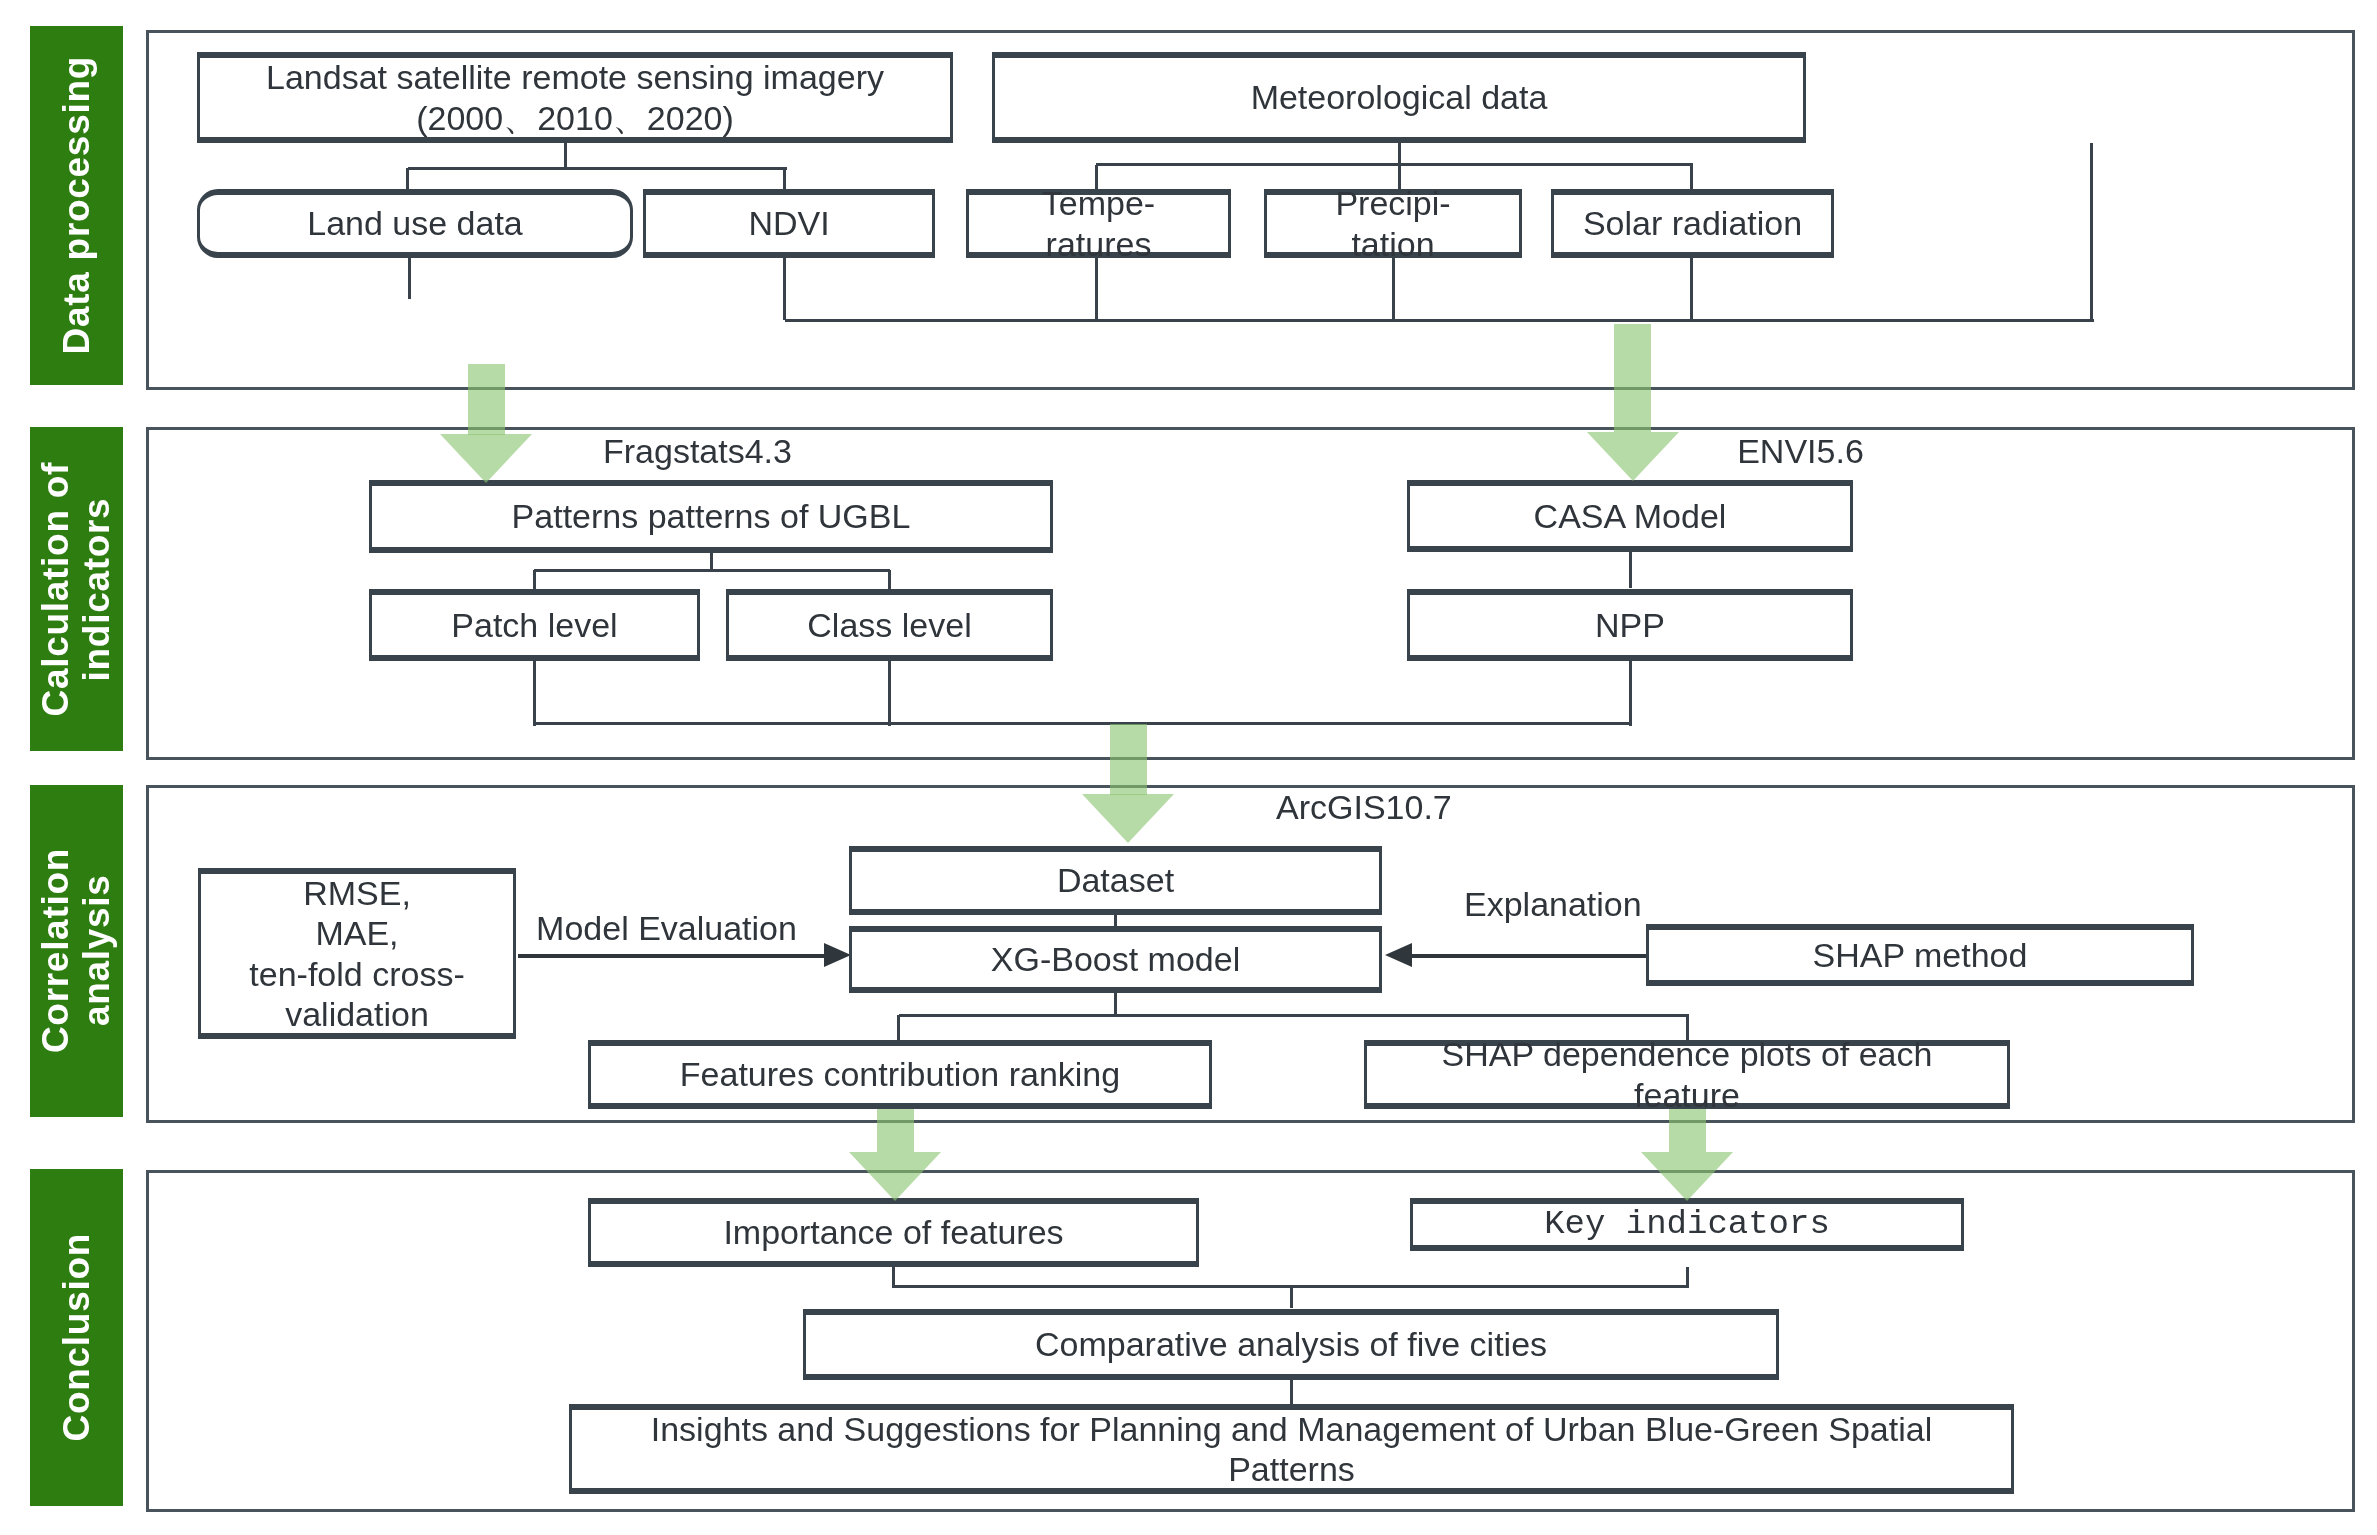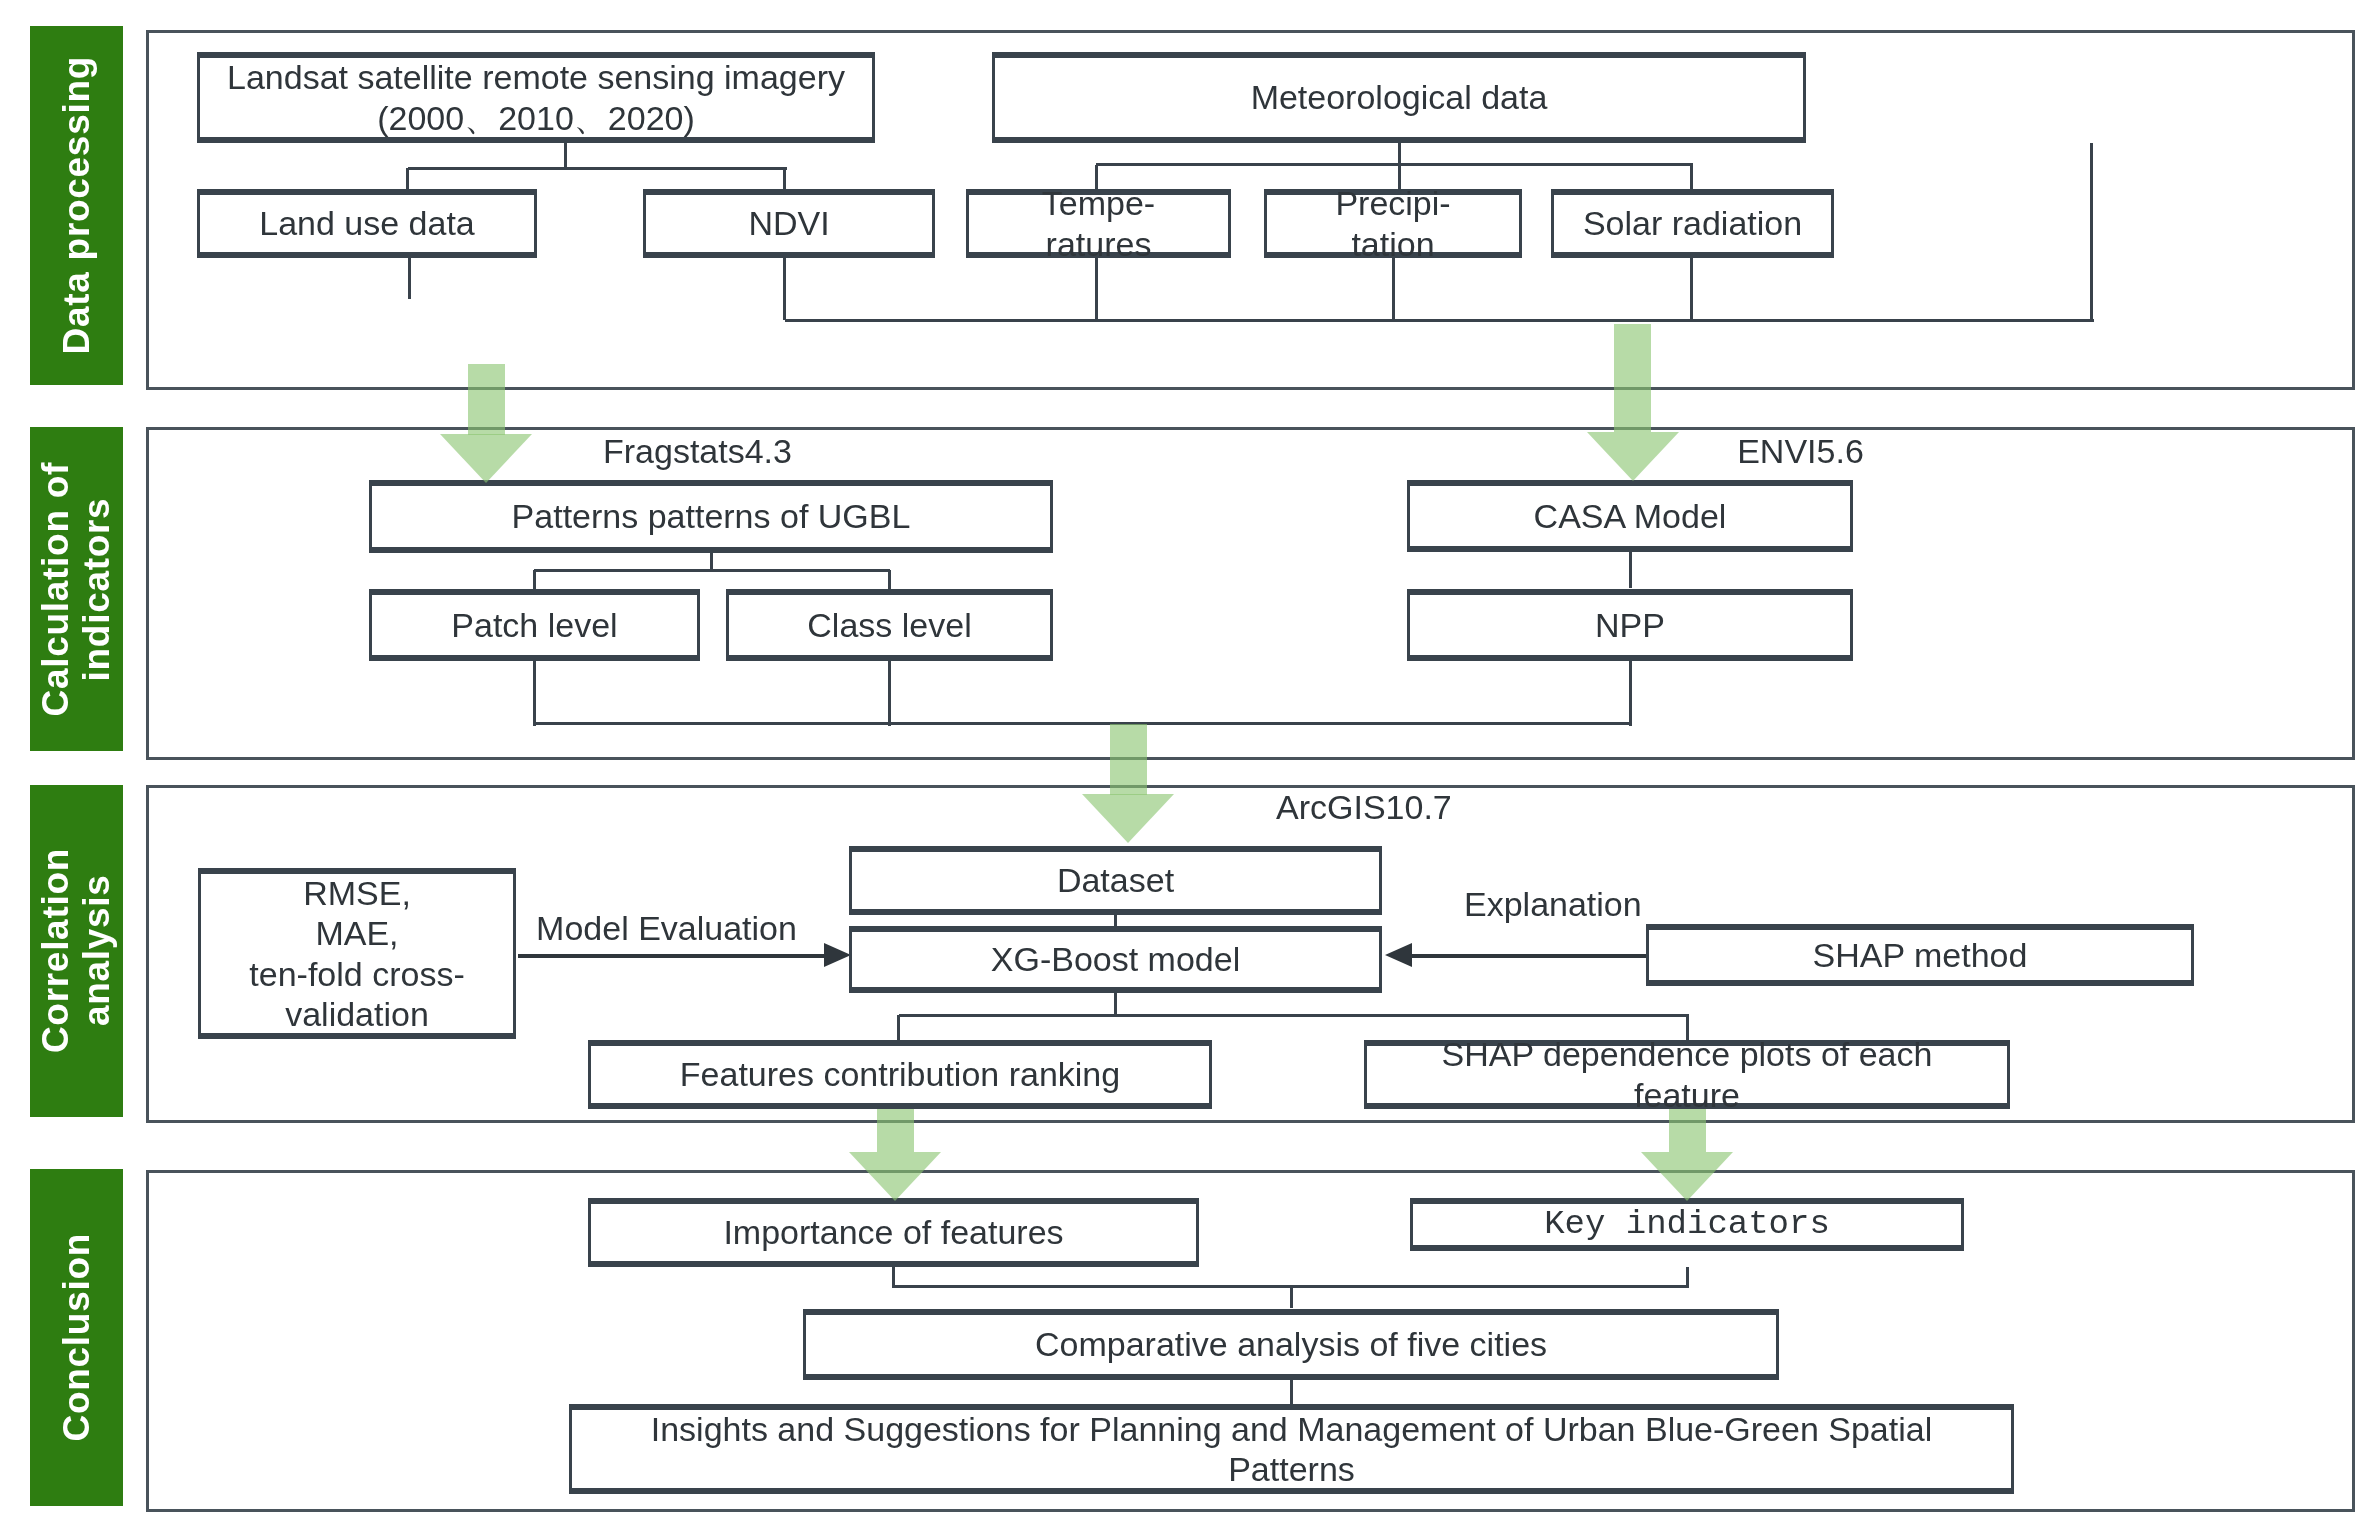--- a/index.html
+++ b/index.html
@@ -142,24 +142,24 @@
   <div class="gshaft" style="left:877px;top:1109px;width:37px;height:43px;"></div>
   <div class="ghead" style="left:849px;top:1152px;"></div>
   <div class="gshaft" style="left:1669px;top:1109px;width:37px;height:43px;"></div>
   <div class="ghead" style="left:1641px;top:1152px;"></div>
 
   <div class="bline" style="left:518px;top:954px;width:307px;"></div>
   <div class="bhead right" style="left:824px;top:943px;"></div>
   <div class="bline" style="left:1410px;top:954px;width:236px;"></div>
   <div class="bhead left" style="left:1385px;top:943px;"></div>
 
-  <div class="node" style="left:197px;top:52px;width:678px;height:91px;">Landsat satellite remote sensing imagery
+  <div class="node" style="left:197px;top:52px;width:756px;height:91px;">Landsat satellite remote sensing imagery
 (2000、2010、2020)</div>
   <div class="node" style="left:992px;top:52px;width:814px;height:91px;">Meteorological data</div>
-  <div class="node" style="left:197px;top:189px;width:340px;height:69px;">Land use data</div>
+  <div class="node" style="left:197px;top:189px;width:436px;height:69px;border-radius:21px;">Land use data</div>
   <div class="node" style="left:643px;top:189px;width:292px;height:69px;text-align:right;">NDVI</div>
   <div class="node" style="left:966px;top:189px;width:265px;height:69px;">Tempe-
 ratures</div>
   <div class="node" style="left:1264px;top:189px;width:258px;height:69px;">Precipi-
 tation</div>
   <div class="node" style="left:1551px;top:189px;width:283px;height:69px;">Solar radiation</div>
 
   <div class="node" style="left:369px;top:480px;width:684px;height:73px;">Patterns patterns of UGBL</div>
   <div class="node" style="left:1407px;top:480px;width:446px;height:72px;">CASA Model</div>
   <div class="node" style="left:369px;top:589px;width:331px;height:72px;">Patch level</div>

